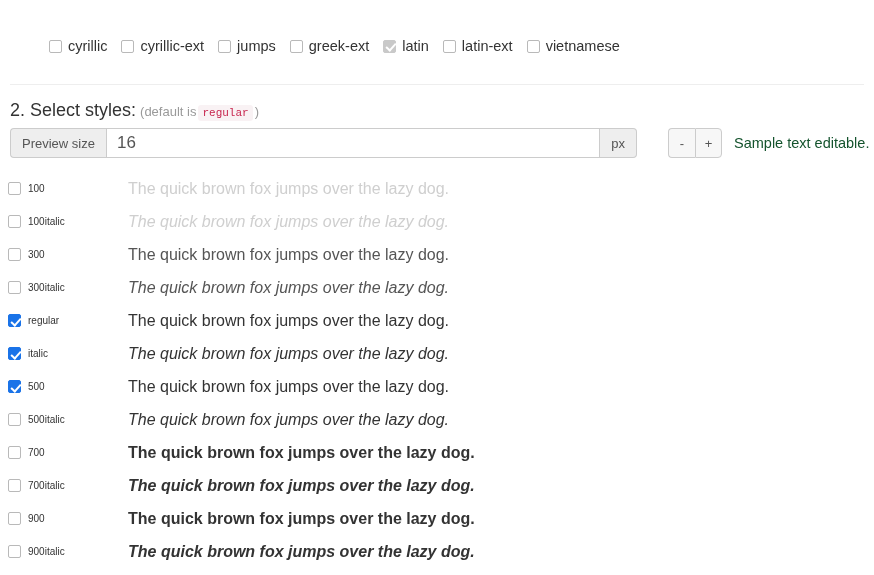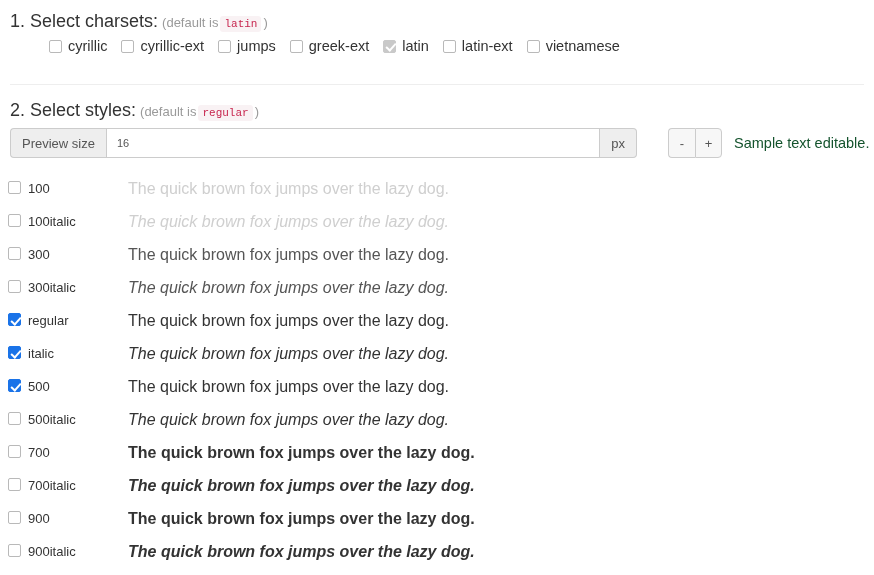--- a/index.html
+++ b/index.html
@@ -129,21 +129,21 @@
     white-space: nowrap;
   }
   .ig-addon.left { border-radius: 4px 0 0 4px; border-right: 0; }
   .ig-addon.right { border-radius: 0 4px 4px 0; border-left: 0; }
   .ig-input {
     flex: 1 1 auto;
     min-width: 0;
     border: 1px solid #cccccc;
     background: #ffffff;
     font-family: "Liberation Sans", sans-serif;
-    font-size: 11px;
+    font-size: 17px;
     color: #555555;
     padding: 0 10px;
     outline: none;
   }
 
   .step-group {
     display: flex;
     margin-left: 31px;
     height: 30px;
   }
@@ -174,22 +174,22 @@
   .style-row {
     position: relative;
     height: 33px;
     display: flex;
     align-items: center;
   }
   .style-label {
     position: absolute;
     left: 8px;
     display: inline-flex;
-    align-items: flex-start;
-    font-size: 13px;
+    align-items: center;
+    font-size: 10px;
     color: #333333;
     cursor: pointer;
     white-space: nowrap;
   }
   .style-label .cb { margin-right: 7px; }
   .sample {
     position: absolute;
     left: 128px;
     font-size: 16px;
     color: #333333;
@@ -202,23 +202,20 @@
   .sample[data-weight="500"] { font-weight: 500; }
   .sample[data-weight="700"] { font-weight: 700; }
   .sample[data-weight="900"] { font-weight: 900; }
   .sample[data-italic="true"] { font-style: italic; }
 </style>
 </head>
 <body>
 
 <div class="page">
 
-  <div class="section-head" style="top:12px;">
-    <span class="title">1. Select charsets:</span><span class="note"><span>(default is</span><code class="badge">latin</code><span>)</span></span>
-  </div>
 
   <div class="charset-row" id="charset-row">
       <label class="charset-item">
         <span class="cb"></span>
         <span>cyrillic</span>
       </label>
       <label class="charset-item">
         <span class="cb"></span>
         <span>cyrillic-ext</span>
       </label>

